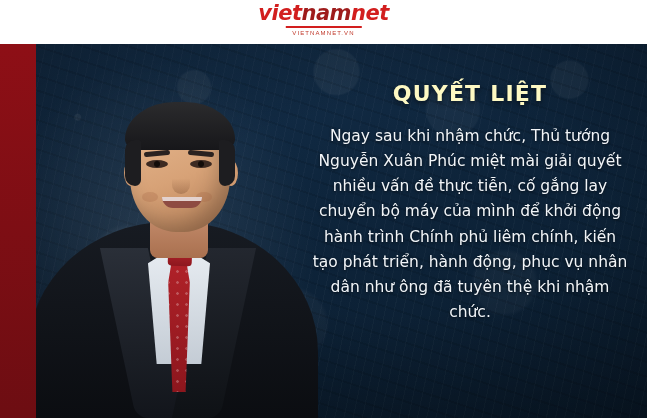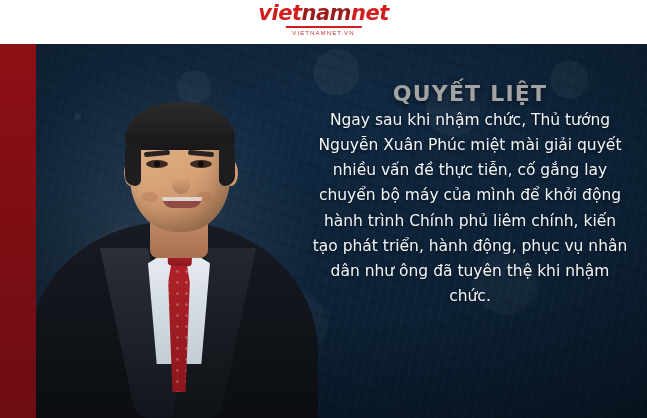--- a/index.html
+++ b/index.html
@@ -321,27 +321,28 @@
     top: 38px;
     width: 318px;
     z-index: 18;
     text-align: center;
     color: #ffffff;
   }
   .title-line1, .title-line2 {
     font-family: "DejaVu Sans", sans-serif;
     font-weight: bold;
     letter-spacing: 1.2px;
-    color: #a3a3a3;
+    color: #fef9c3;
     text-shadow: 0 2px 5px rgba(0,0,0,0.55);
     line-height: 1.28;
   }
   .title-line1 { font-size: 22px; }
   .title-line2 { font-size: 22px; }
   .body-text {
+    margin-top: 16px;
     font-family: "DejaVu Sans", sans-serif;
     font-size: 15.5px;
     line-height: 1.62;
     color: #f2f5f8;
     text-shadow: 0 1px 3px rgba(0,0,0,0.6);
   }
 </style>
 </head>
 <body>
 

